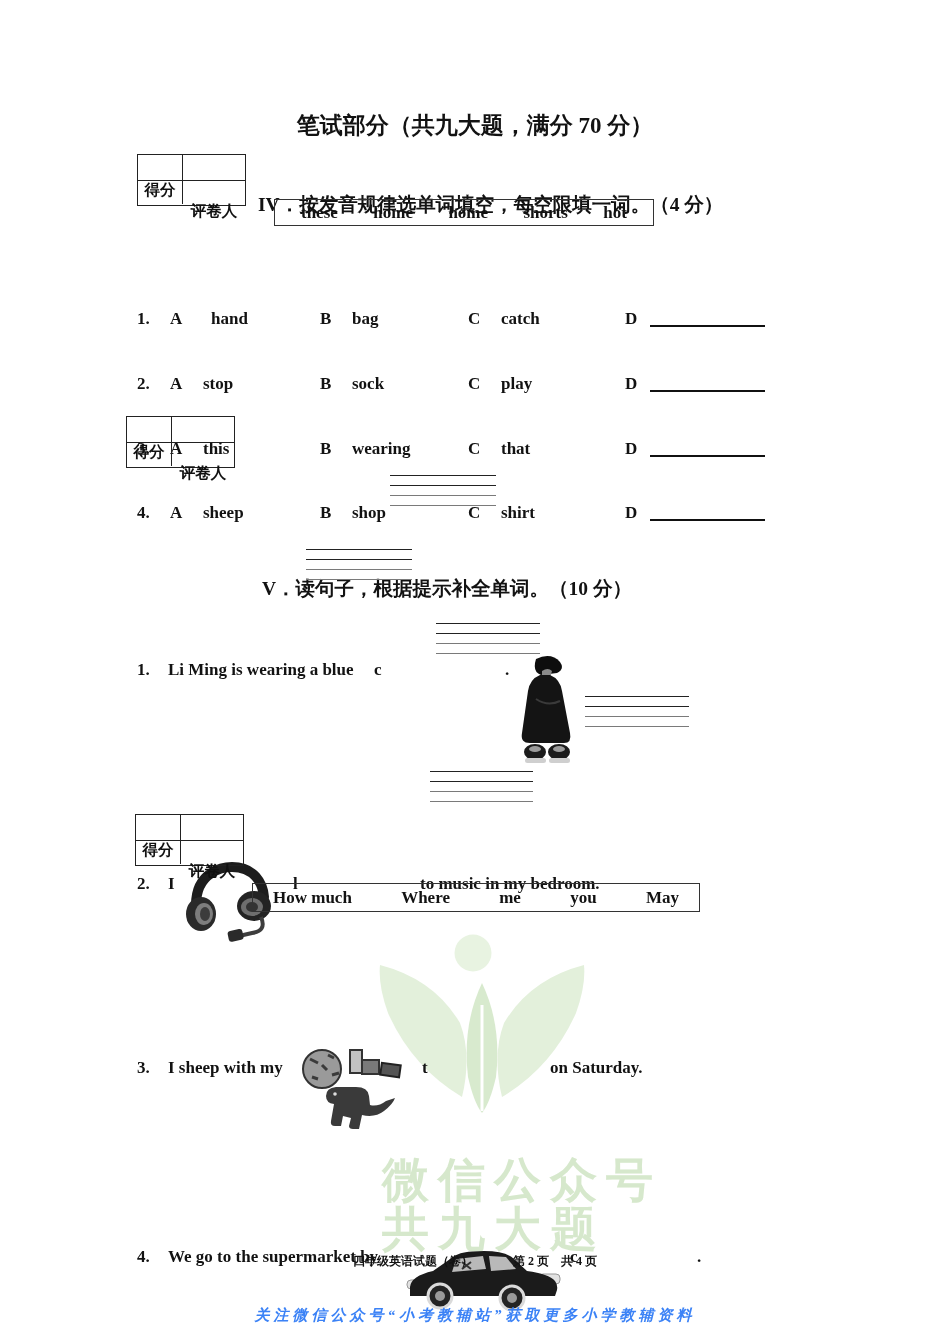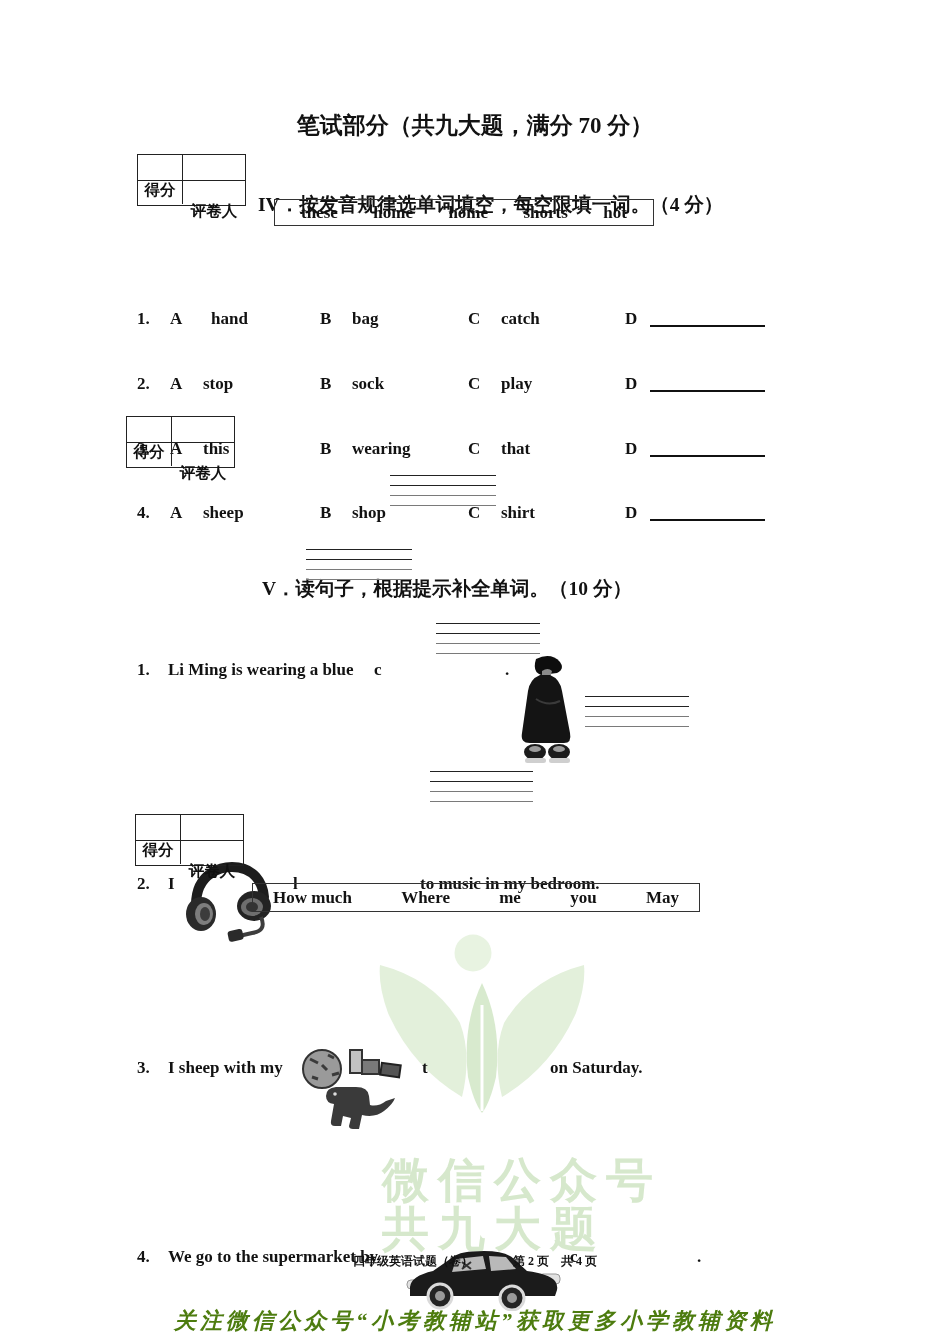--- a/index.html
+++ b/index.html
@@ -25,21 +25,21 @@
   .grid4 i:last-child{margin-bottom:0;}
   
   .qrow span{position:absolute;}
   .dblank{position:absolute;border-bottom:2.6px solid #111;height:16px;}
   
   .wm{position:absolute;z-index:1;}
   .wmtext{position:absolute;z-index:1;font-family:"Liberation Sans","DejaVu Sans",sans-serif;
           font-weight:bold;font-size:47px;letter-spacing:9px;color:#d6e8cc;white-space:nowrap;}
   .footer{position:absolute;z-index:2;width:100%;text-align:center;font-size:12px;}
   .handnote{position:absolute;z-index:2;width:100%;text-align:center;font-style:italic;
-            font-size:22px;letter-spacing:4px;color:#4d7c0f;font-weight:bold;}
+            font-size:15px;letter-spacing:4px;color:#3b82f6;font-weight:bold;}
 </style>
 </head>
 <body>
 
 
 
 
 <svg class="wm" style="left:372px;top:925px;" width="220" height="195" viewBox="0 0 220 195">
   <circle cx="101" cy="28" r="18.5" fill="#e8f3e1"></circle>
   <path d="M8 40 Q62 54 88 98 Q100 130 90 172 Q40 142 16 88 Q6 60 8 40 Z" fill="#e3f0db"></path>

